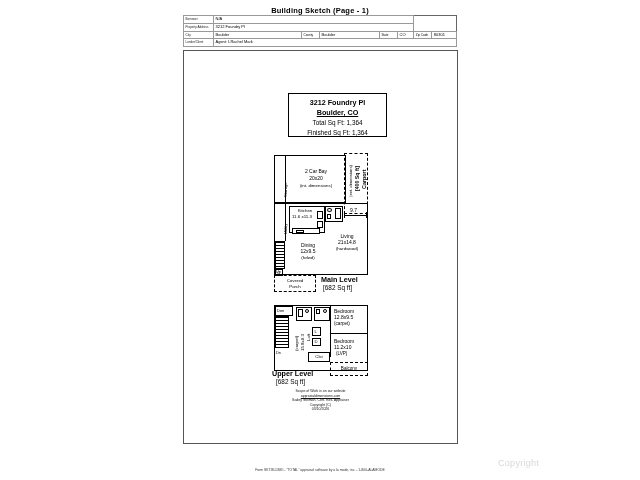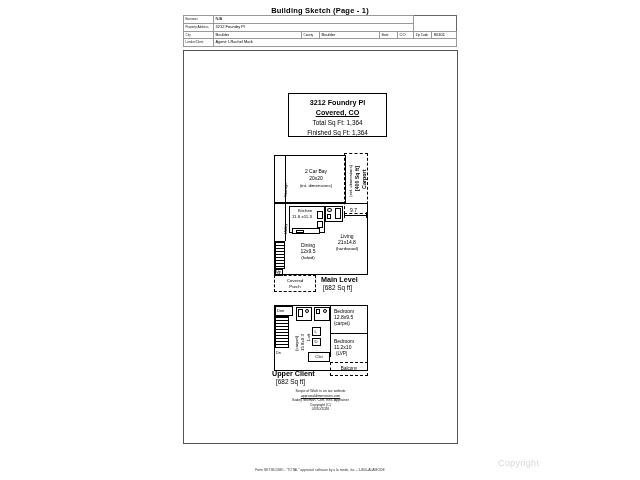--- a/index.html
+++ b/index.html
@@ -203,21 +203,21 @@
       <td class="hlab">Lender/Client</td>
       <td class="hval" colspan="7">Agent: LRachel Mark</td>
     </tr>
   </tbody>
     </table>
 
   <div id="sheet">
 
     <div id="address-box">
       <div class="l1">3212 Foundry Pl</div>
-      <div class="l2">Covered, CO</div>
+      <div class="l2">Boulder, CO</div>
       <div class="l3">Total Sq Ft: 1,364</div>
       <div class="l4">Finished Sq Ft: 1,364</div>
     </div>
 
     <div class="solid-box" style="left:90px;top:104px;width:72px;height:48px;"></div>
 
     <div class="wall wv" style="left:101px;top:104px;height:48px;"></div>
     <div class="sk vert" style="left:99px;top:146px;font-size:4.2px;">Storage</div>
 
     <div class="sk c" style="left:104px;top:118px;width:56px;font-size:5px;">2 Car Bay</div>
@@ -310,21 +310,21 @@
     <div class="sk" style="left:130.5px;top:277.5px;font-size:4.2px;">L</div>
     <div class="thinbox" style="left:128px;top:287px;width:9px;height:8px;"></div>
     <div class="sk" style="left:130.5px;top:288px;font-size:4.2px;">D</div>
 
     <div class="thinbox" style="left:124px;top:301px;width:22px;height:10px;"></div>
     <div class="sk c" style="left:124px;top:303px;width:22px;font-size:4.4px;">Clst</div>
 
     <div class="dash-box" style="left:146px;top:311px;width:38px;height:14px;"></div>
     <div class="sk c" style="left:146px;top:315px;width:38px;font-size:4.6px;">Balcony</div>
 
-    <div class="level-name" style="left:88px;top:318px;">Upper Client</div>
+    <div class="level-name" style="left:88px;top:318px;">Upper Level</div>
     <div class="level-sf" style="left:92px;top:327px;">[682 Sq ft]</div>
 
     <div id="credit">
       <div>Scope of Work is on our website</div>
       <div class="u">appraisaldimensions.com</div>
       <div>Sadey Stillman, Cert. Res. Appraiser</div>
       <div>Copyright (C)</div>
       <div>03/10/2026</div>
     </div>
 

